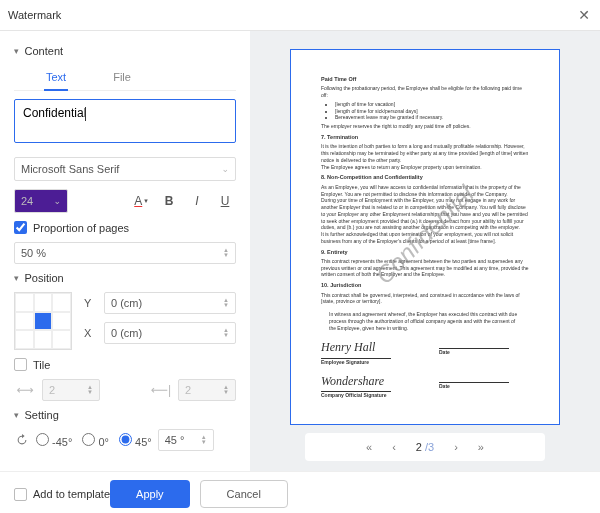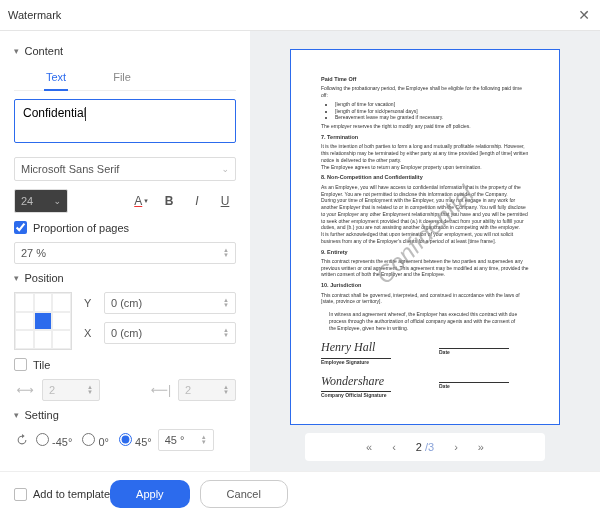--- a/index.html
+++ b/index.html
@@ -19,21 +19,21 @@
 .tabs { display: flex; gap: 43px; padding: 2px 20px 0 30px; border-bottom: 1px solid #eee; margin-bottom: 8px; }
 .tab { font-size: 11px; color: #888; padding: 4px 2px 6px 2px; cursor: pointer; }
 .tab.active { color: #2c6bed; border-bottom: 2px solid #2c6bed; margin-bottom: -1px; }
 
 .text-input { width: 100%; height: 44px; border: 1px solid #2c6bed; border-radius: 2px; padding: 6px 8px; font-size: 12px; resize: none; }
 .text-caret { display: inline-block; border-right: 1px solid #333; height: 14px; vertical-align: middle; margin-left: -1px; }
 
 .row { display: flex; align-items: center; gap: 6px; margin: 8px 0; }
 
 .select { flex: 1; height: 24px; border: 1px solid #ddd; border-radius: 2px; font-size: 11px; padding: 8px 6px; display: flex; align-items: center; justify-content: space-between; background: #fff; cursor: pointer; color: #555; }
-.select.disabled { background: #404040; color: #bbb; }
+.select.disabled { background: #4c1d95; color: #bbb; }
 .select .chev { font-size: 9px; color: #bbb; }
 
 .btn-icon { width: 22px; height: 22px; display: flex; align-items: center; justify-content: center; cursor: pointer; color: #555; font-size: 12px; border-radius: 2px; }
 
 .chk { display: flex; align-items: center; gap: 6px; font-size: 11px; color: #333; }
 .chk input { accent-color: #2c6bed; width: 13px; height: 13px; }
 .chk.off input { appearance: none; border: 1px solid #bbb; border-radius: 2px; width: 13px; height: 13px; }
 
 .grid3 { width: 58px; height: 58px; border: 1px solid #ddd; display: grid; grid-template-columns: repeat(3,1fr); grid-template-rows: repeat(3,1fr); }
 .grid3 div { border: 0.5px solid #eee; cursor: pointer; }
@@ -60,21 +60,21 @@
 .sig-line { border-top: 1px solid #333; width: 70px; margin-top: 2px; }
 .sig-name { font-family: cursive; font-style: italic; font-size: 12px; }
 
 .pager { margin-top: 8px; background: #fff; height: 28px; width: 240px; border-radius: 4px; display: flex; align-items: center; justify-content: center; gap: 20px; font-size: 11px; color: #777; }
 .pager .pg { color: #333; }
 .pager .tot { color: #8aa3d9; }
 .pager span { cursor: pointer; }
 
 .footer { height: 45px; border-top: 1px solid #eee; display: flex; align-items: center; justify-content: flex-start; padding: 0 14px; }
 .footer-right { display: flex; gap: 10px; }
-.btn { height: 28px; padding: 0 26px; border-radius: 10px; font-size: 11px; cursor: pointer; display: flex; align-items: center; justify-content: center; }
+.btn { height: 28px; padding: 0 26px; border-radius: 4px; font-size: 11px; cursor: pointer; display: flex; align-items: center; justify-content: center; }
 .btn.primary { background: #2c6bed; color: #fff; border: none; }
 .btn.secondary { background: #fff; color: #555; border: 1px solid #ccc; }
 </style>
 </head>
 <body>
 
 <div class="titlebar">
   <span class="titlebar-title">Watermark</span>
   <span class="titlebar-close">✕</span>
 </div>
@@ -125,21 +125,21 @@
     </div>
 
     <div class="row">
       <label class="chk">
         <input type="checkbox" checked="" style="">
         <span>Proportion of pages</span>
       </label>
     </div>
     <div class="row">
       <div class="spinner">
-        <span>27 %</span>
+        <span>50 %</span>
         <span class="stepper">▲<br>▼</span>
       </div>
     </div>
 
     <div class="section-header">
       <span class="caret">▾</span>
       <span>Position</span>
     </div>
 
     <div class="row" style="align-items:flex-start;gap:12px">

